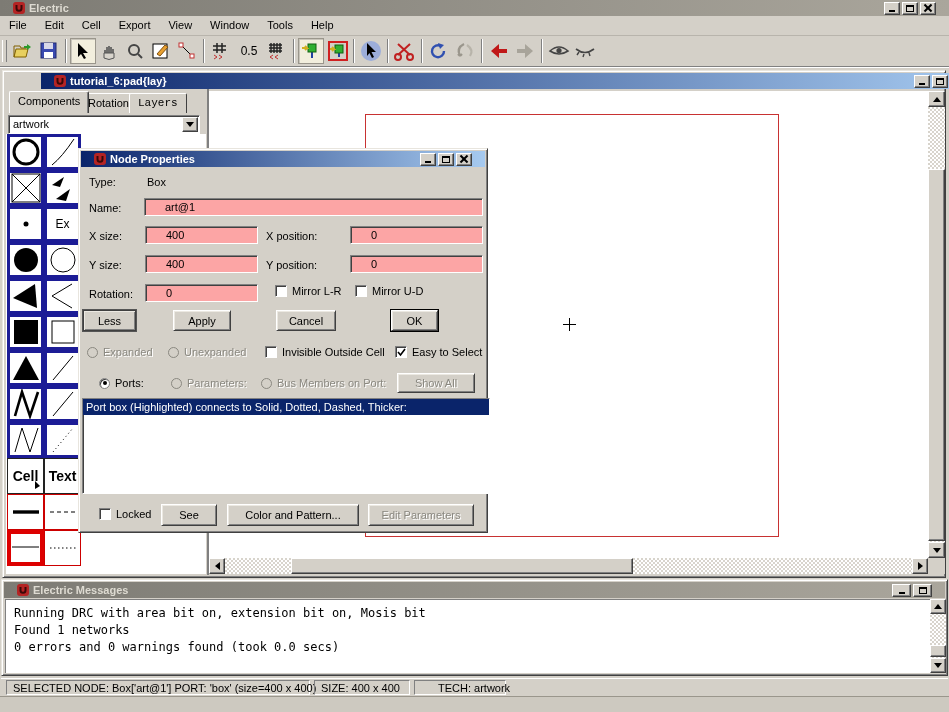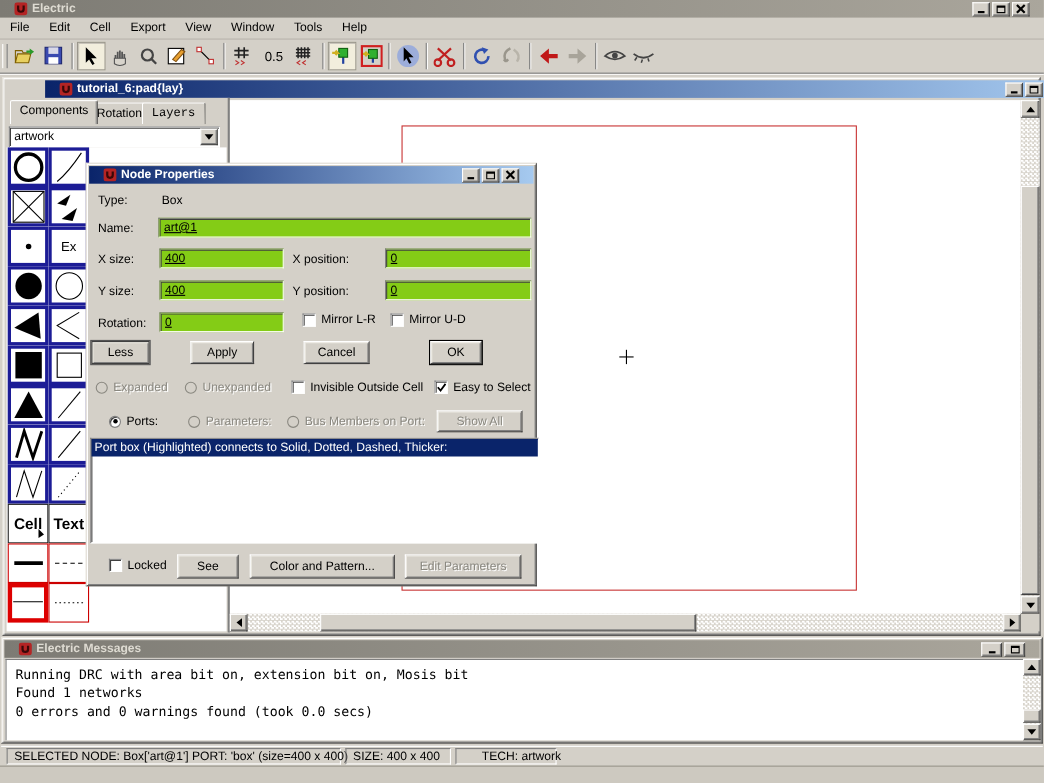--- a/index.html
+++ b/index.html
@@ -51,21 +51,21 @@
 
   
   .tab { position:absolute; top:4px; height:20px; padding:3px 8px 0; background:#d4d0c8; border-top:1px solid #fff; border-left:1px solid #fff; border-right:1px solid #404040; border-radius:2px 2px 0 0; font-size:11px; }
   .tab.active { top:2px; height:22px; z-index:2; box-shadow:inset -1px 0 0 #808080; }
   .pcell { position:absolute; width:37px; height:36px; background:#fff; border:3px solid #1c1c96; display:flex; align-items:center; justify-content:center; }
   .pcell.thinb { border:1px solid #222; }
   .pcell.redb { border:1px solid #cc0000; }
   .pcell.redsel { border:4px solid #dd0000; }
 
   
-  .field { position:absolute; background:#84cc16; border-top:1px solid #808080; border-left:1px solid #808080; border-right:1px solid #fff; border-bottom:1px solid #fff; box-shadow:inset 1px 1px 0 #404040; font-size:11px; padding:2px 4px; font-family:"Liberation Sans",sans-serif; height:18px;text-decoration:underline; }
+  .field { position:absolute; background:#fca5a5; border-top:1px solid #808080; border-left:1px solid #808080; border-right:1px solid #fff; border-bottom:1px solid #fff; box-shadow:inset 1px 1px 0 #404040; font-size:11px; padding:2px 20px; font-family:"Liberation Sans",sans-serif; height:18px; }
   input.field { outline:none; }
   .lbl { position:absolute; font-size:11px; white-space:nowrap; }
   .lbl.disabled, .dis { color:#8a8880; text-shadow:1px 1px 0 #fff; }
   .cb { width:12px; height:12px; background:#fff; border-top:1px solid #808080; border-left:1px solid #808080; border-right:1px solid #fff; border-bottom:1px solid #fff; box-shadow:inset 1px 1px 0 #404040; display:inline-flex; align-items:center; justify-content:center; }
   .radio { width:11px; height:11px; border-radius:50%; background:#fff; border:1px solid #808080; box-shadow:inset 1px 1px 0 #404040; display:inline-flex; align-items:center; justify-content:center; }
   .radio.sel:after { content:""; width:4px; height:4px; background:#000; border-radius:50%; }
   .radio.disabled { box-shadow:none; border:1px solid #8a8880; background:#d4d0c8; }
   .inline { position:absolute; display:flex; align-items:center; gap:5px; font-size:11px; white-space:nowrap; }
 
   .mono { font-family:"DejaVu Sans Mono", monospace; font-size:12px; line-height:17px; }

